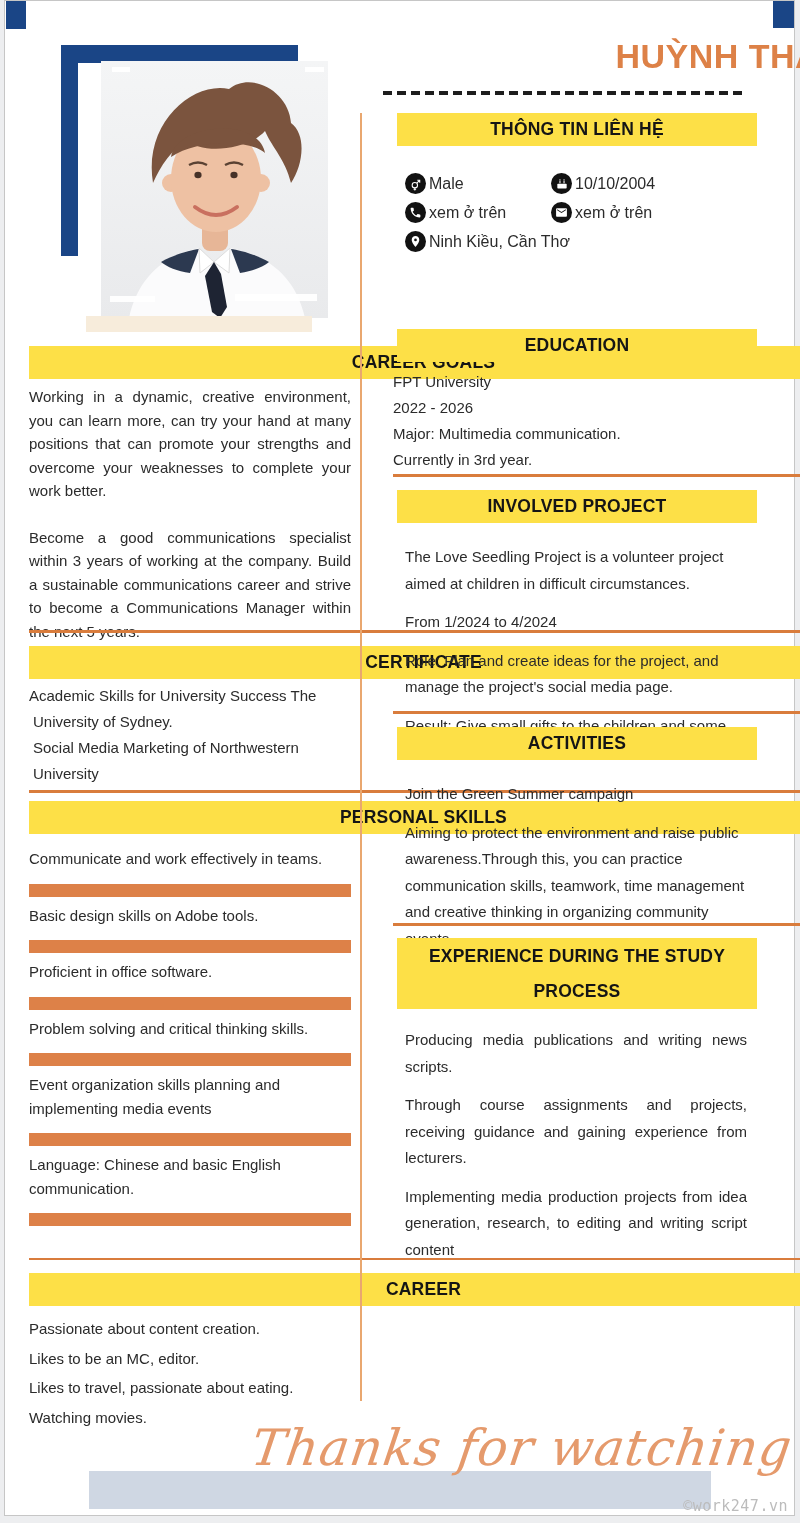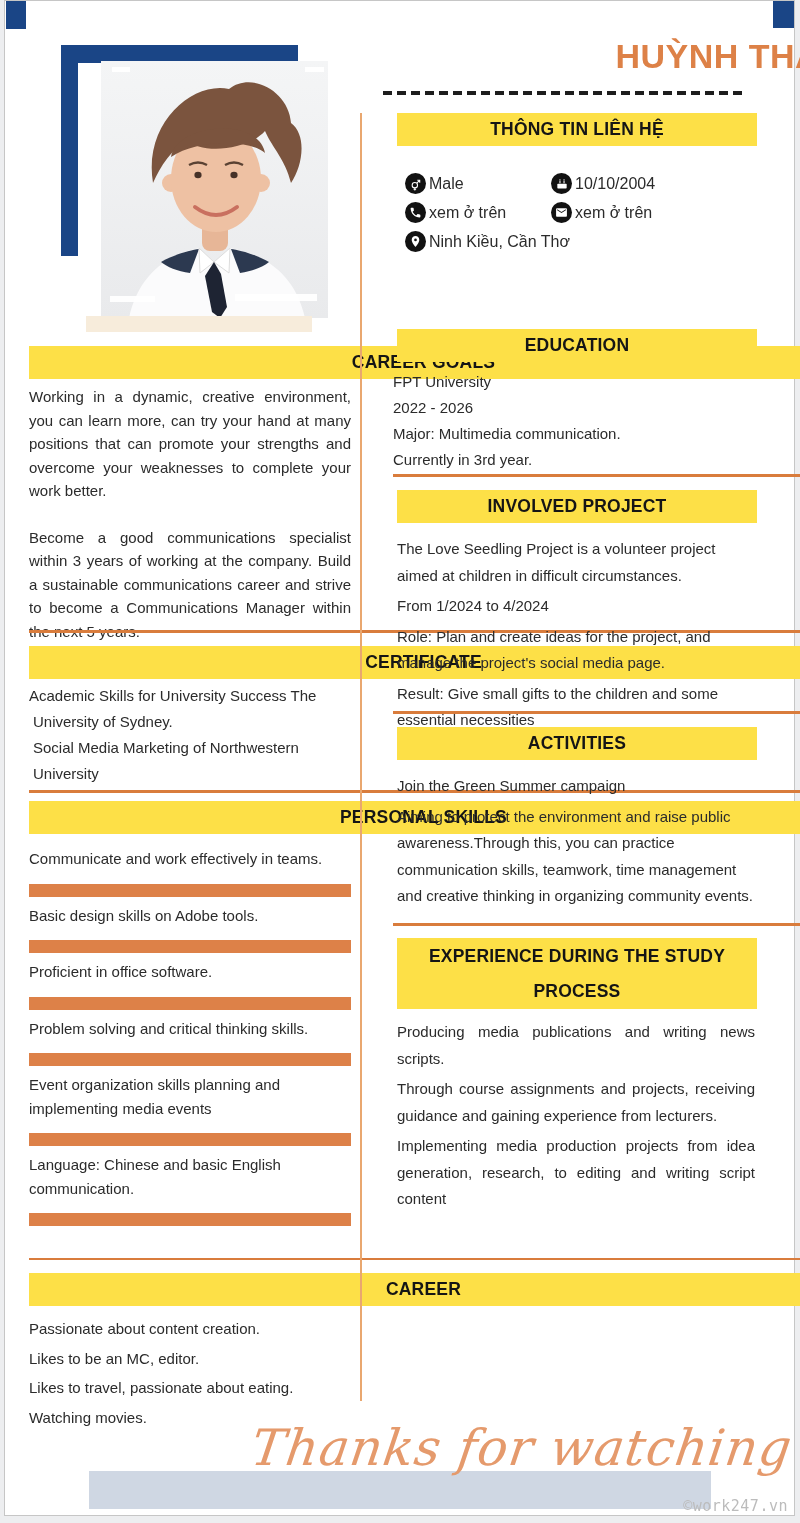--- a/index.html
+++ b/index.html
@@ -43,21 +43,21 @@
   
   .txtL{font-size:15px;line-height:23.5px;text-align:justify;}
   .txtL p{margin:0 0 23px 0;}
   .txtL p:last-child{margin-bottom:0;}
   .cert-line{font-size:15px;line-height:26px;}
   .cert-line.ind{padding-left:4px;}
   .skill{margin:0 0 13px 0;font-size:15px;line-height:23.5px;}
   .skill-bar{height:13px;background:#dd8148;margin:0 0 7px 0;}
   .hobby-line{font-size:15px;line-height:29.5px;}
   .txtR{font-size:15px;line-height:26.5px;}
-  .txtR p{margin:4px;}
+  .txtR p{margin:12px;}
   .txtR.just{text-align:justify;}
   
   .name{
     width:100%;text-align:center;font-size:34px;font-weight:bold;
     color:#dd8147;letter-spacing:.5px;white-space:nowrap;
   }
   .dashed{
     left:378px;top:90px;width:360px;height:3.5px;
     background:repeating-linear-gradient(90deg,#1d1d1d 0 9px,transparent 9px 14px);
   }

